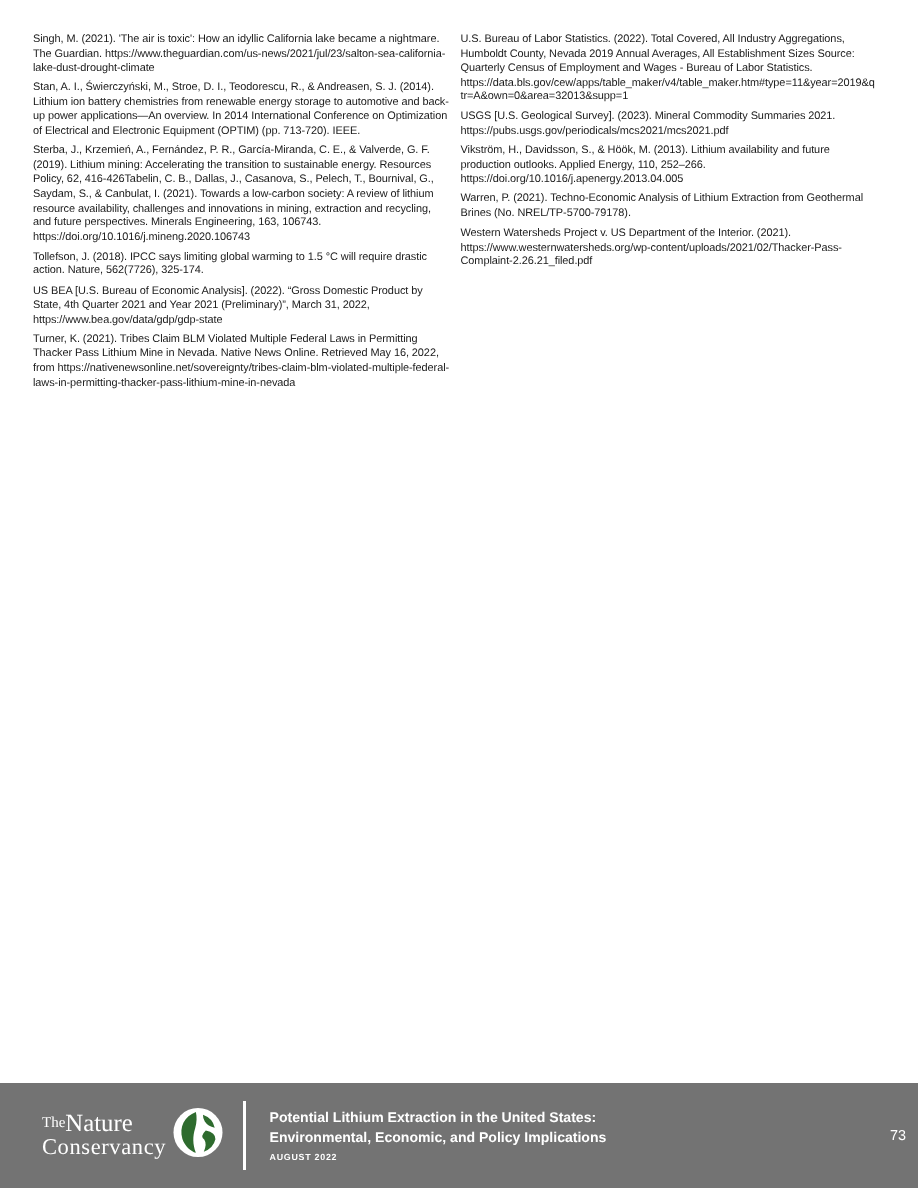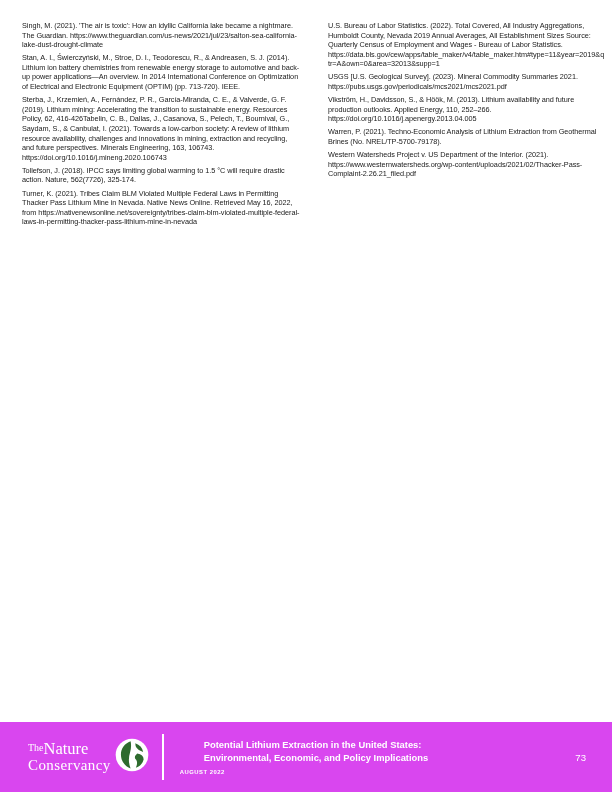--- a/index.html
+++ b/index.html
@@ -10,38 +10,38 @@
     background: #ffffff;
     font-family: "Liberation Sans", sans-serif;
     overflow: hidden;
   }
 
   
   .refs {
     position: absolute;
     left: 22px; top: 21px;
     display: flex;
-    gap: 28px;
+    gap: 7px;
   }
   .refcol { width: 278px; }
   .refcol p {
     margin: 0 0 3.5px 0;
     font-size: 7.3px;
     line-height: 9.6px;
     letter-spacing: -0.05px;
     color: #1a1a1a;
     overflow-wrap: anywhere;
   }
 
   
   .band {
     position: absolute;
     left: 0; top: 722px;
     width: 612px; height: 70px;
-    background: #d946ef;
+    background: #737373;
     display: flex;
     align-items: center;
   }
   .logo {
     display: flex;
     align-items: center;
     margin-left: 28px;
     color: #ffffff;
   }
   .logo-text {
@@ -64,45 +64,45 @@
   .divider {
     width: 2px; height: 46px;
     background: #ffffff;
     margin-left: 13px;
   }
   .tblock { margin-left: 16px; color: #ffffff; }
   .t1, .t2 {
     font-weight: bold;
     font-size: 9.4px;
     line-height: 12.8px;
-    margin-left: 24px;
   }
   .tdate {
     font-size: 5.9px;
     font-weight: bold;
     letter-spacing: 0.5px;
     margin-top: 3.5px;
   }
   .pagenum {
     margin-left: auto;
-    margin-right: 26px;
+    margin-right: 8px;
     color: #ffffff;
     font-weight: normal;
     font-size: 9.6px;
   }
 </style>
 </head>
 <body>
 
 <div class="refs">
   <div class="refcol">
     <p>Singh, M. (2021). 'The air is toxic': How an idyllic California lake became a nightmare. The Guardian. https://www.theguardian.com/us-news/2021/jul/23/salton-sea-california-lake-dust-drought-climate</p>
     <p>Stan, A. I., Świerczyński, M., Stroe, D. I., Teodorescu, R., &amp; Andreasen, S. J. (2014). Lithium ion battery chemistries from renewable energy storage to automotive and back-up power applications—An overview. In 2014 International Conference on Optimization of Electrical and Electronic Equipment (OPTIM) (pp. 713-720). IEEE.</p>
     <p>Sterba, J., Krzemień, A., Fernández, P. R., García-Miranda, C. E., &amp; Valverde, G. F. (2019). Lithium mining: Accelerating the transition to sustainable energy. Resources Policy, 62, 416-426Tabelin, C. B., Dallas, J., Casanova, S., Pelech, T., Bournival, G., Saydam, S., &amp; Canbulat, I. (2021). Towards a low-carbon society: A review of lithium resource availability, challenges and innovations in mining, extraction and recycling, and future perspectives. Minerals Engineering, 163, 106743. https://doi.org/10.1016/j.mineng.2020.106743</p>
     <p>Tollefson, J. (2018). IPCC says limiting global warming to 1.5 °C will require drastic action. Nature, 562(7726), 325-174.</p>
+    <p>US BEA [U.S. Bureau of Economic Analysis]. (2022). “Gross Domestic Product by State, 4th Quarter 2021 and Year 2021 (Preliminary)”, March 31, 2022, https://www.bea.gov/data/gdp/gdp-state</p>
     <p>Turner, K. (2021). Tribes Claim BLM Violated Multiple Federal Laws in Permitting Thacker Pass Lithium Mine in Nevada. Native News Online. Retrieved May 16, 2022, from https://nativenewsonline.net/sovereignty/tribes-claim-blm-violated-multiple-federal-laws-in-permitting-thacker-pass-lithium-mine-in-nevada</p>
   </div>
   <div class="refcol">
     <p>U.S. Bureau of Labor Statistics. (2022). Total Covered, All Industry Aggregations, Humboldt County, Nevada 2019 Annual Averages, All Establishment Sizes Source: Quarterly Census of Employment and Wages - Bureau of Labor Statistics. https://data.bls.gov/cew/apps/table_maker/v4/table_maker.htm#type=11&amp;year=2019&amp;qtr=A&amp;own=0&amp;area=32013&amp;supp=1</p>
     <p>USGS [U.S. Geological Survey]. (2023). Mineral Commodity Summaries 2021. https://pubs.usgs.gov/periodicals/mcs2021/mcs2021.pdf</p>
     <p>Vikström, H., Davidsson, S., &amp; Höök, M. (2013). Lithium availability and future production outlooks. Applied Energy, 110, 252–266. https://doi.org/10.1016/j.apenergy.2013.04.005</p>
     <p>Warren, P. (2021). Techno-Economic Analysis of Lithium Extraction from Geothermal Brines (No. NREL/TP-5700-79178).</p>
     <p>Western Watersheds Project v. US Department of the Interior. (2021). https://www.westernwatersheds.org/wp-content/uploads/2021/02/Thacker-Pass-Complaint-2.26.21_filed.pdf</p>
   </div>
 </div>

